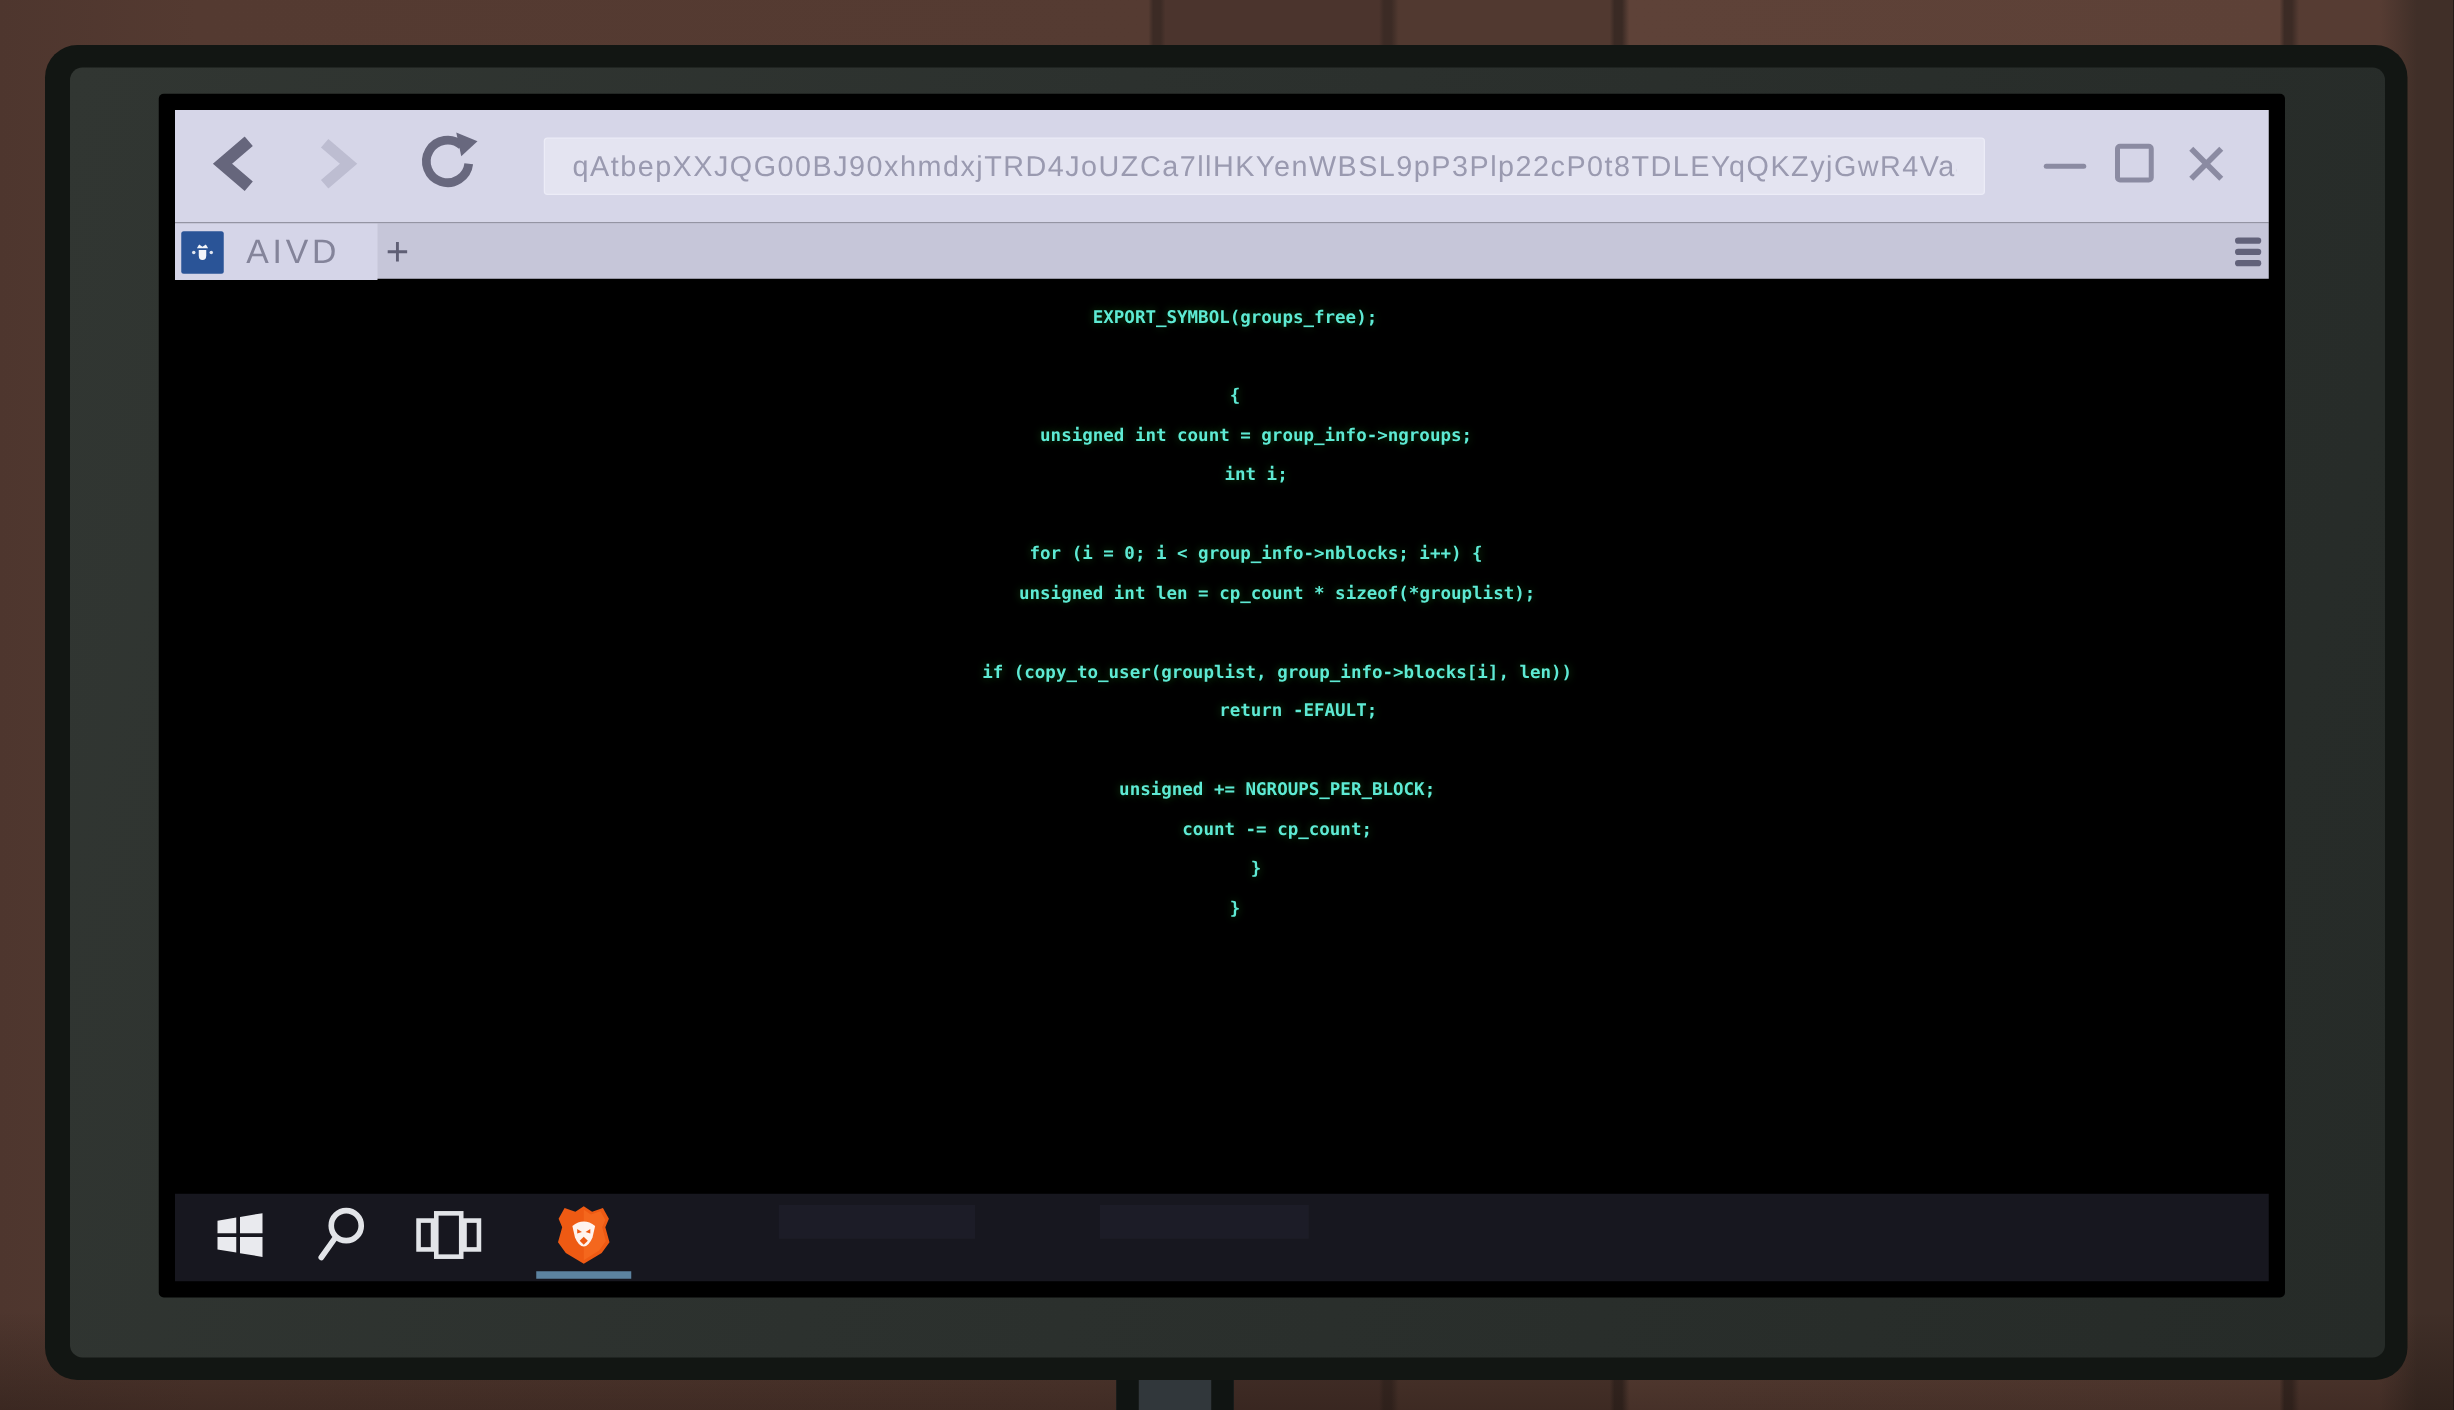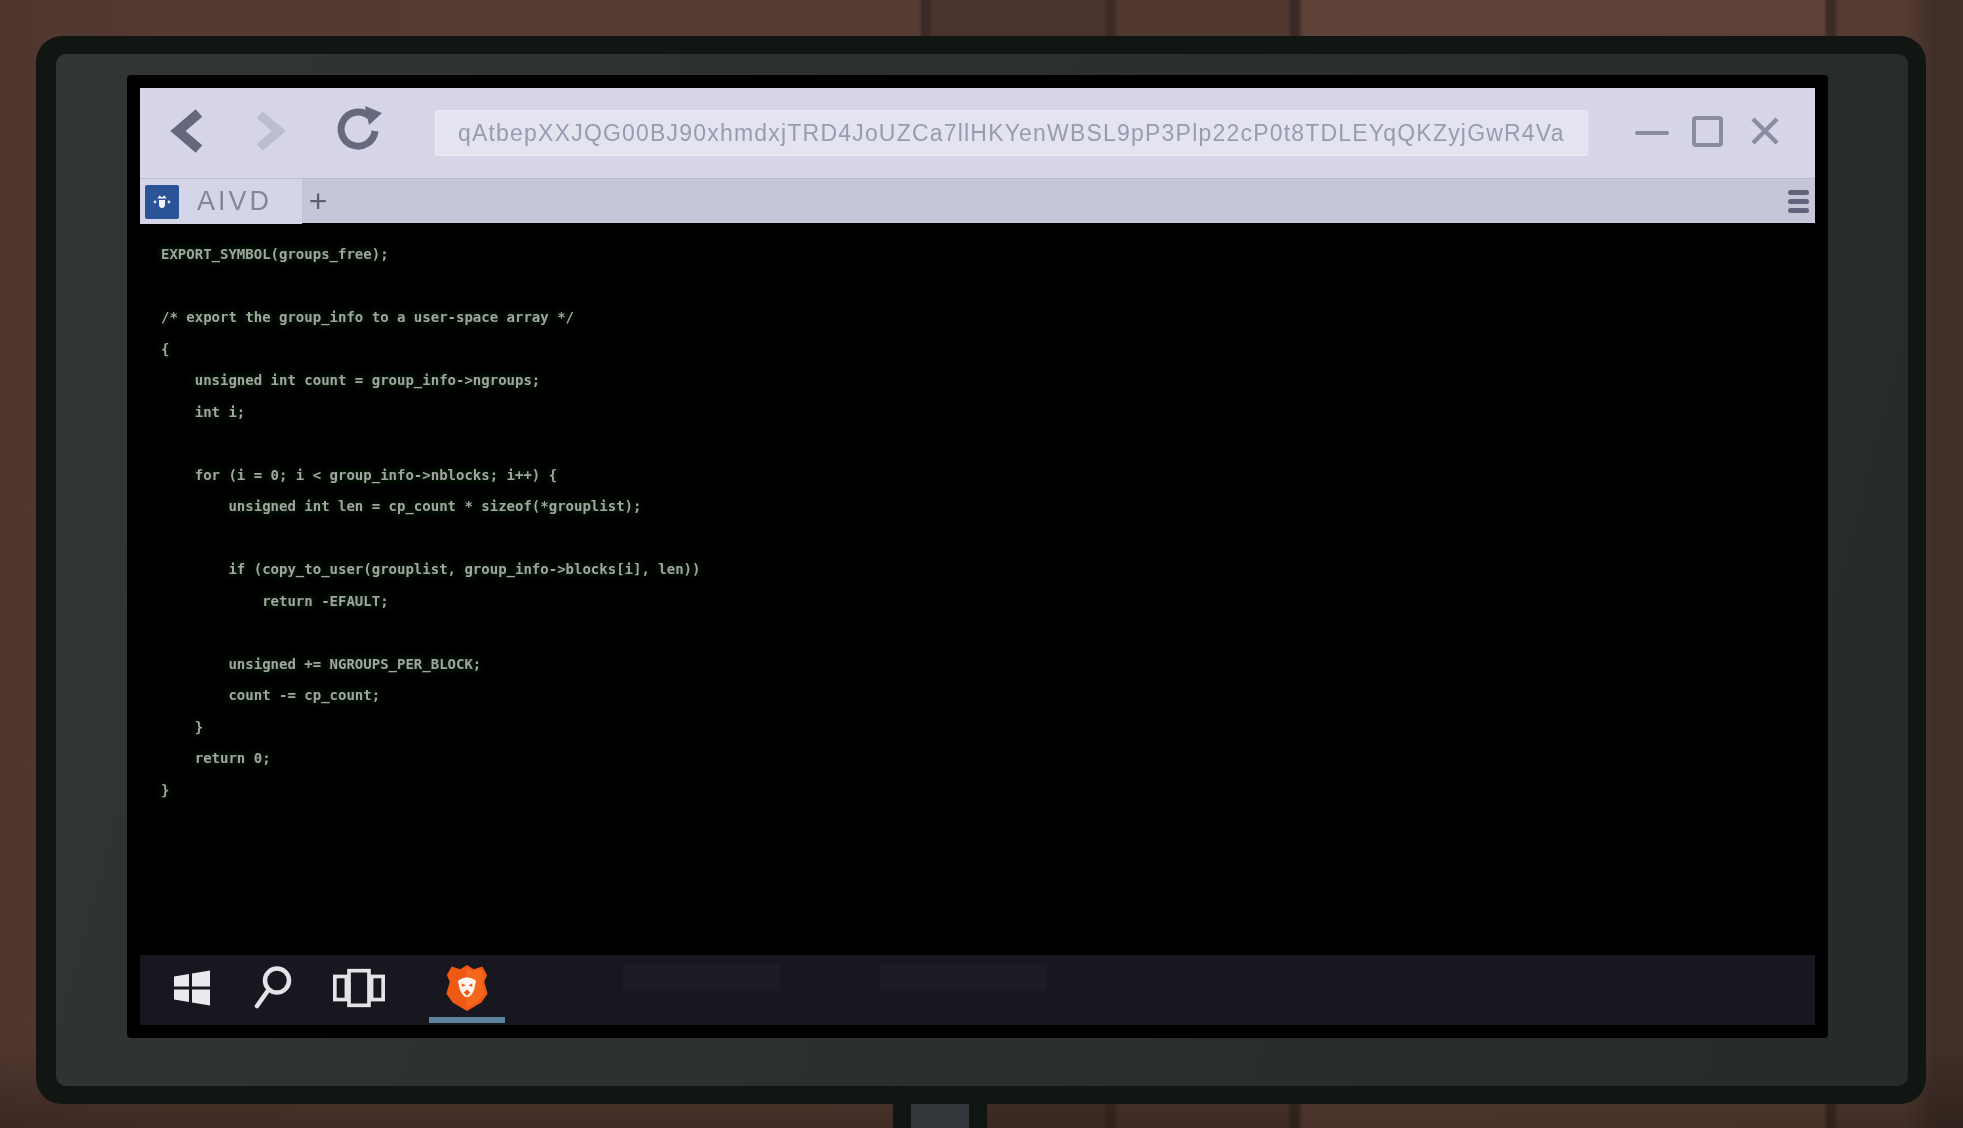--- a/index.html
+++ b/index.html
@@ -62,22 +62,22 @@
   .tab-label { margin-left:18px; font-size:27px; letter-spacing:3px; color:#84849a; }
   .new-tab { position:absolute; left:158px; top:0; width:40px; height:45px;
     font-size:32px; color:#5f5f75; display:flex; align-items:center; justify-content:center; }
   .menu-btn { position:absolute; left:1645px; top:8px; width:26px; height:29px;
     display:flex; flex-direction:column; justify-content:center; gap:4px; align-items:center; }
   .menu-btn span { display:block; width:21px; height:5px; background:#62627a; border-radius:2.5px; }
 
   
   .content { flex:1 1 auto; background:#000; overflow:hidden; }
   .code { padding:16px 0 0 21px; font-family:"DejaVu Sans Mono", monospace;
-    font-size:14px; font-weight:bold; line-height:31.5px; color:#a3a3a3;
-    text-shadow:0 0 7px rgba(50,190,50,.40); }
+    font-size:14px; font-weight:bold; line-height:31.5px; color:#5eead4;
+    text-shadow:0 0 7px rgba(50,190,50,.40);text-align:center; }
   .code-line { white-space:pre; }
 
   
   .taskbar { position:relative; height:70px; background:#17171f; flex:0 0 auto; }
   .tb-glow { position:absolute; top:9px; height:27px; background:rgba(140,140,195,.05); }
   .tb-glow.g1 { left:483px; width:157px; }
   .tb-glow.g2 { left:740px; width:167px; }
   .tb-icon { position:absolute; top:0; height:70px; display:flex; align-items:center; justify-content:center; }
   .tb-start  { left:27px;  width:50px; }
   .tb-search { left:110px; width:48px; }
@@ -165,35 +165,33 @@
           <span></span>
           <span></span>
       </div>
     </div>
 
     <div class="content">
       <div class="code">
 
       <div class="code-line">EXPORT_SYMBOL(groups_free);</div>
           <div class="code-line">&nbsp;</div>
-          <div class="code-line">/* export the group_info to a user-space array */</div>
           <div class="code-line">{</div>
           <div class="code-line">    unsigned int count = group_info-&gt;ngroups;</div>
           <div class="code-line">    int i;</div>
           <div class="code-line">&nbsp;</div>
           <div class="code-line">    for (i = 0; i &lt; group_info-&gt;nblocks; i++) {</div>
           <div class="code-line">        unsigned int len = cp_count * sizeof(*grouplist);</div>
           <div class="code-line">&nbsp;</div>
           <div class="code-line">        if (copy_to_user(grouplist, group_info-&gt;blocks[i], len))</div>
           <div class="code-line">            return -EFAULT;</div>
           <div class="code-line">&nbsp;</div>
           <div class="code-line">        unsigned += NGROUPS_PER_BLOCK;</div>
           <div class="code-line">        count -= cp_count;</div>
           <div class="code-line">    }</div>
-          <div class="code-line">    return 0;</div>
           <div class="code-line">}</div>
         </div>
     </div>
 
     <div class="taskbar">
       <div class="tb-glow g1"></div>
       <div class="tb-glow g2"></div>
 
       <div class="tb-icon tb-start">
         <span>

